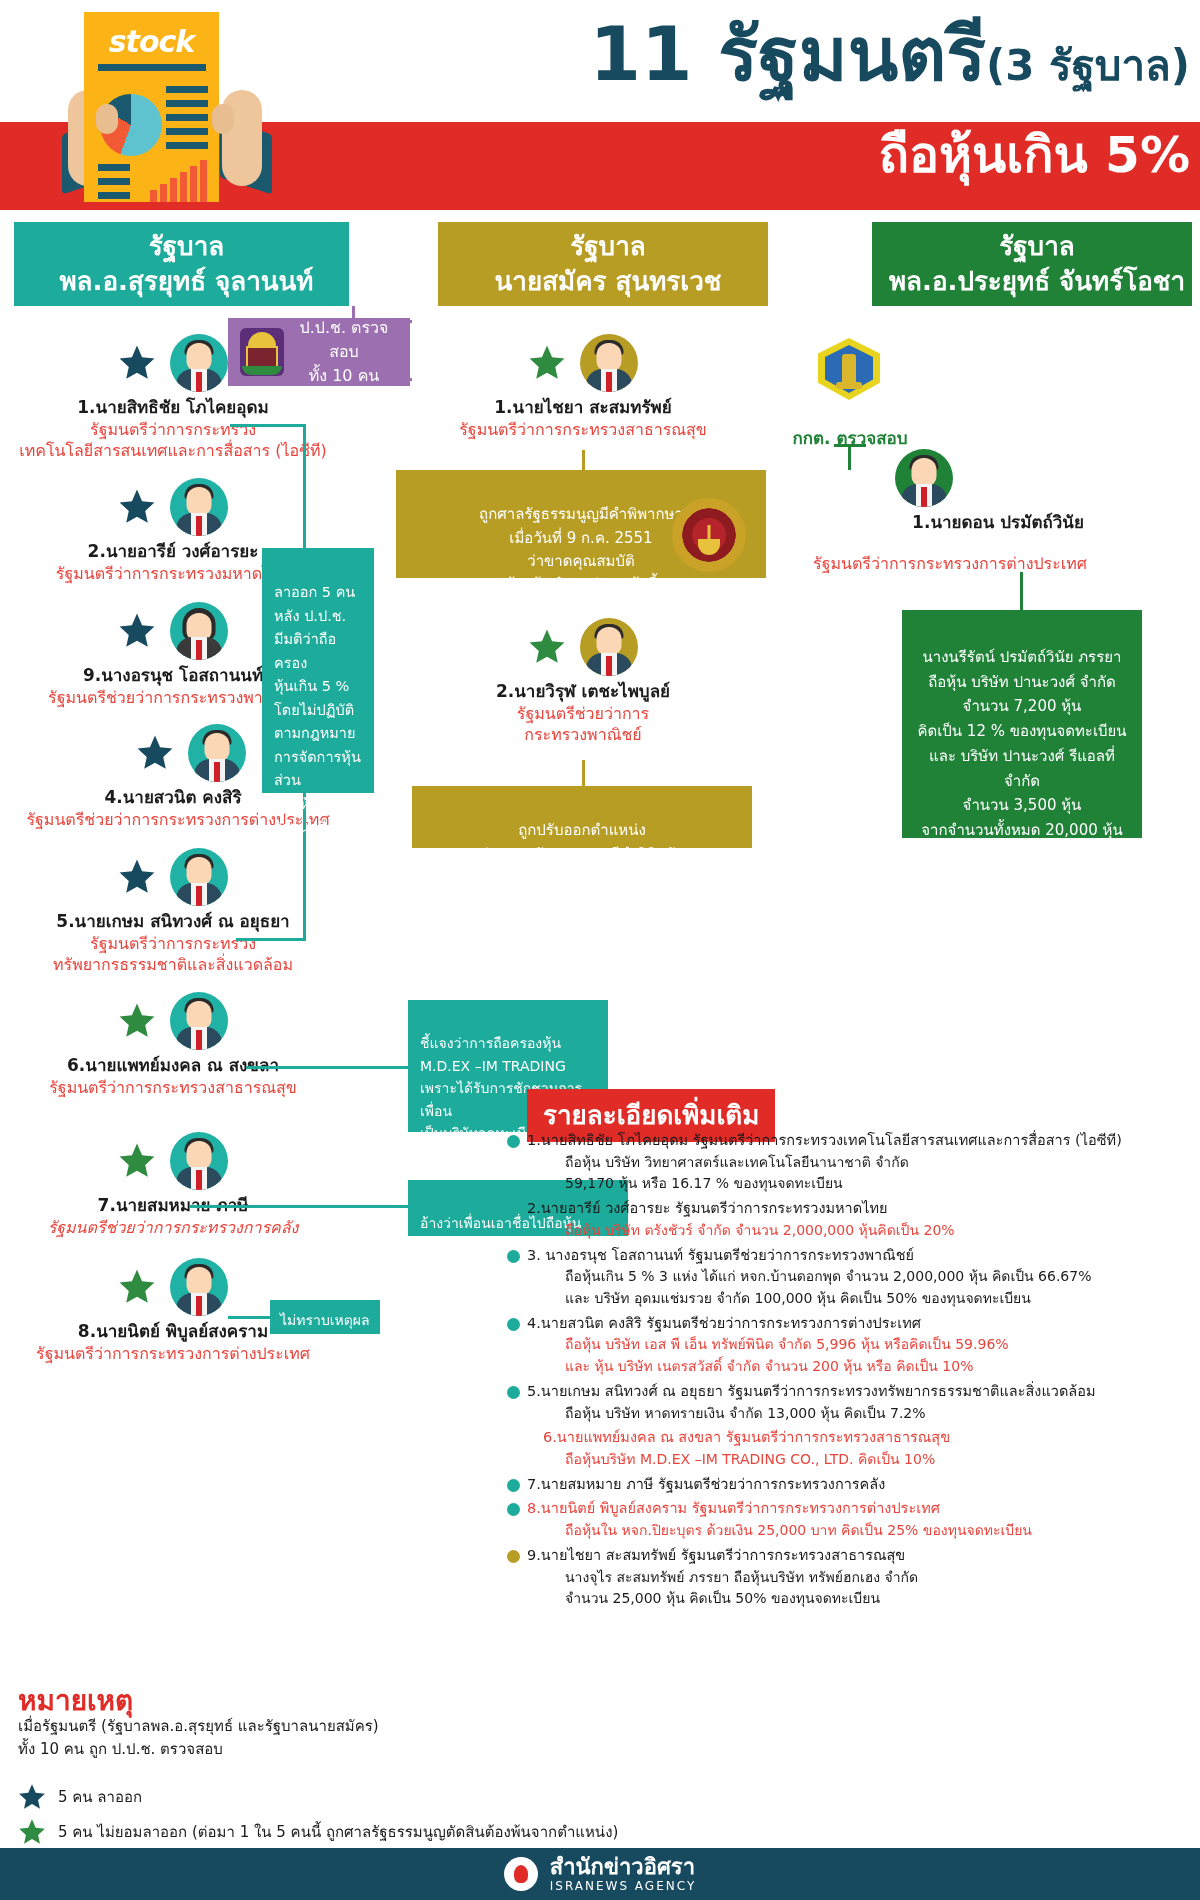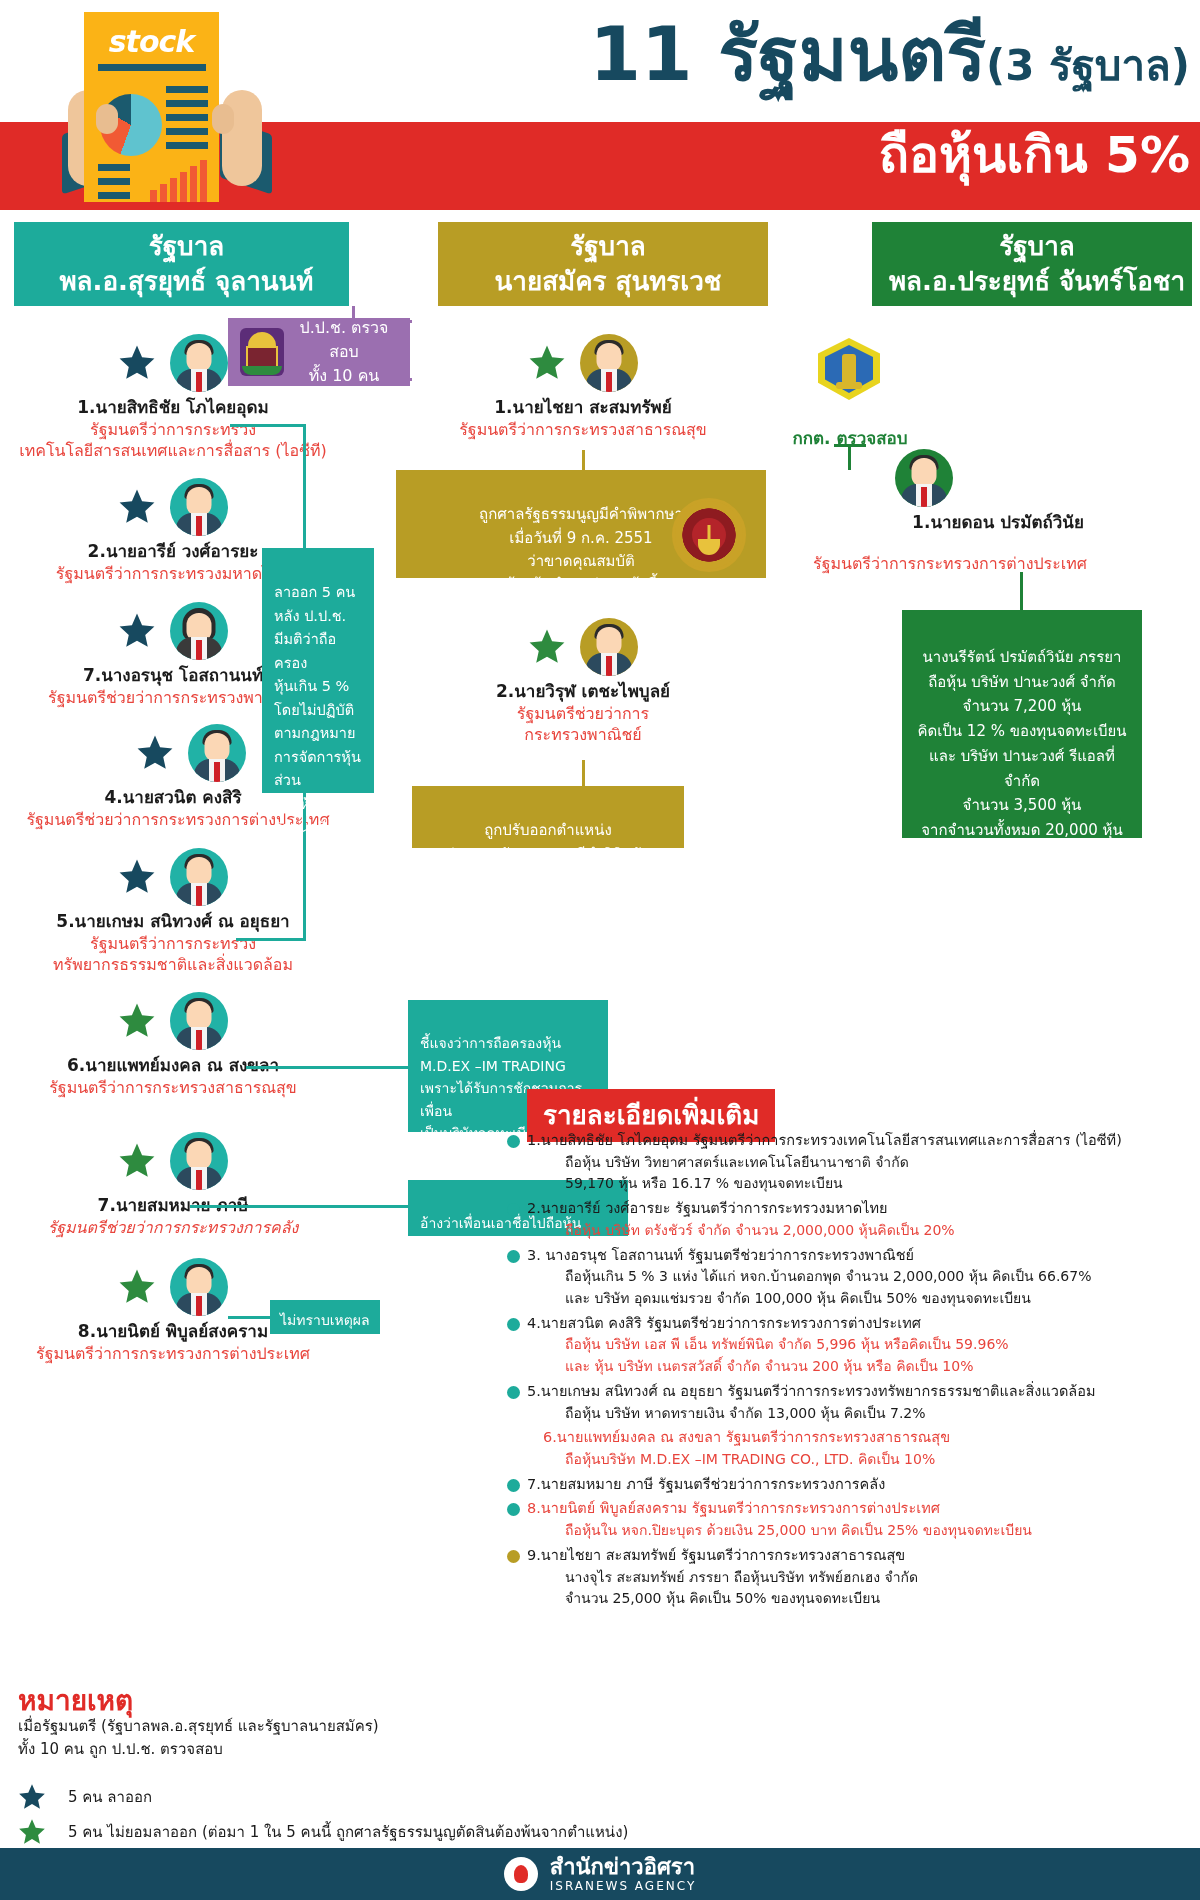--- a/index.html
+++ b/index.html
@@ -87,21 +87,21 @@
   .b-teal { background:#1dab9b; }
   .b-gold { background:#b89d25; }
   .det-head { font-size:14.5px; line-height:1.5; color:#1b1b1b; }
   .det-head.red { color:#e8443c; }
   .det-sub { font-size:14px; line-height:1.55; color:#e8443c; padding-left:38px; }
   .det-sub.dark { color:#1b1b1b; }
 
   
   .notes-title { position:absolute; left:18px; top:1678px; color:#e02b27; font-size:28px; font-weight:bold; }
   .notes-body { position:absolute; left:18px; top:1715px; width:470px; font-size:15px; color:#1b1b1b; line-height:1.55;}
-  .legend { position:absolute; left:18px; width:640px; display:flex; align-items:center; gap:22px; font-size:15px; color:#1b1b1b;}
+  .legend { position:absolute; left:18px; width:640px; display:flex; align-items:center; gap:12px; font-size:15px; color:#1b1b1b;}
   .legend-1 { top:1783px; }
   .legend-2 { top:1818px; }
 
   
   .footer { position:absolute; left:0; top:1848px; width:1200px; height:52px; background:#17495f;
       display:flex; align-items:center; justify-content:center; gap:12px; }
   .footer-logo { width:34px; height:34px; border-radius:50%; background:#fff; position:relative; }
   .footer-logo::after { content:""; position:absolute; left:50%; top:50%; transform:translate(-50%,-50%);
       width:14px; height:18px; background:#e02b27; border-radius:50% 50% 40% 40%; }
   .footer-txt { color:#fff; line-height:1.15; }
@@ -222,21 +222,21 @@
           <polygon points="12,1 15.2,8.3 23,9.2 17.2,14.5 18.8,22 12,18.1 5.2,22 6.8,14.5 1,9.2 8.8,8.3" fill="#17495f"></polygon>
         </svg>
       <div class="avatar av-teal">
         <div class="av-hair-f"></div>
           <div class="av-face" style="top:11px;"></div>
           <div class="av-body" style="background:#3a3a3a;"></div>
           <div class="av-shirt"></div>
           <div class="av-tie"></div>
       </div>
     </div>
-    <div class="p-name">7.นางอรนุช โอสถานนท์</div>
+    <div class="p-name">9.นางอรนุช โอสถานนท์</div>
     <div class="p-role" style="white-space:pre-line;">รัฐมนตรีช่วยว่าการกระทรวงพาณิชย์</div>
   </div>
 
   <div class="person" style="left:8px; top:722px; width:400px;">
     <div class="p-icons" style="margin-left:-35px;">
       <svg class="star" viewBox="0 0 24 24">
           <polygon points="12,1 15.2,8.3 23,9.2 17.2,14.5 18.8,22 12,18.1 5.2,22 6.8,14.5 1,9.2 8.8,8.3" fill="#17495f"></polygon>
         </svg>
       <div class="avatar av-teal">
         <div class="av-hair"></div>
@@ -399,21 +399,21 @@
           <div class="av-shirt"></div>
           <div class="av-tie"></div>
       </div>
     </div>
     <div class="p-name">2.นายวิรุฬ เตชะไพบูลย์</div>
     <div class="p-role" style="white-space:pre-line;">รัฐมนตรีช่วยว่าการ
 กระทรวงพาณิชย์</div>
   </div>
 
   <div class="ln-y" style="left:582px; top:760px; width:3px; height:26px;"></div>
-  <div class="box box-gold" style="left:412px; top:786px; width:272px; height:62px; white-space:pre-line; font-size:15px; line-height:1.55;">
+  <div class="box box-gold" style="left:412px; top:786px; width:340px; height:62px; white-space:pre-line; font-size:15px; line-height:1.55;">
     <span>ถูกปรับออกตำแหน่ง
 ก่อนศาลรัฐธรรมนูญมีคำวินิจฉัย</span>
   </div>
 
   <div style="position:absolute; left:808px; top:336px; width:82px; height:82px;">
     <div style="position:absolute; left:10px; top:2px; width:62px; height:62px; background:#e8d41f; clip-path:polygon(50% 0%, 100% 25%, 100% 72%, 50% 100%, 0% 72%, 0% 25%);"></div>
     <div style="position:absolute; left:17px; top:9px; width:48px; height:48px; background:#2b6ab5; clip-path:polygon(50% 0%, 100% 25%, 100% 72%, 50% 100%, 0% 72%, 0% 25%);"></div>
     <div style="position:absolute; left:34px; top:18px; width:14px; height:30px; background:#d9b62b; border-radius:3px;"></div>
     <div style="position:absolute; left:28px; top:46px; width:26px; height:7px; background:#d9b62b; border-radius:3px;"></div>
     <div style="position:absolute; left:0; top:50px; width:82px; height:32px; border:2px solid transparent; border-radius:50%;"></div>

